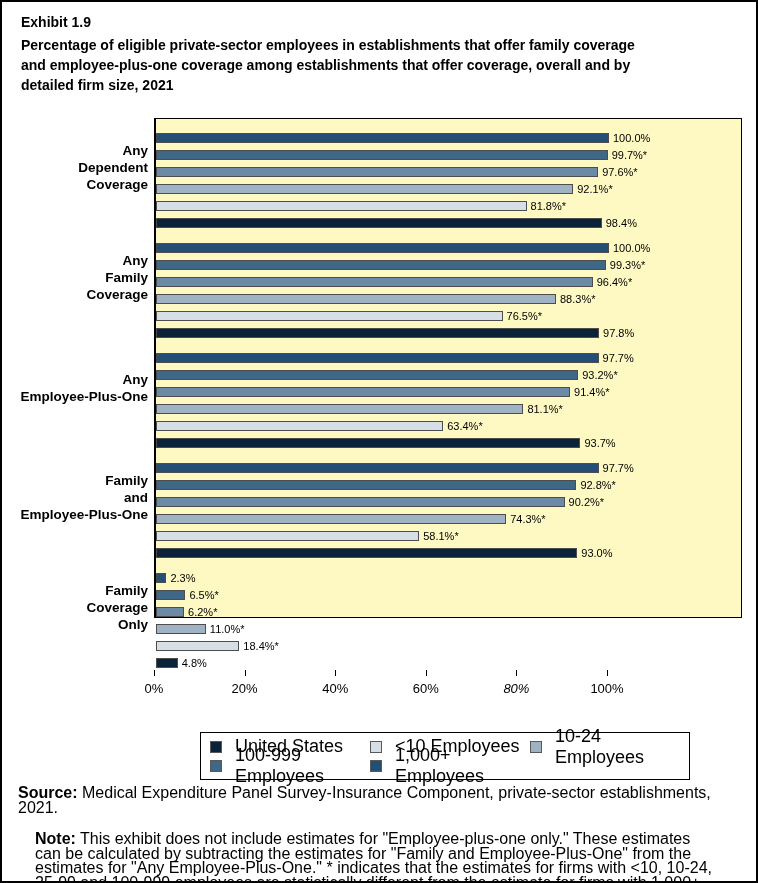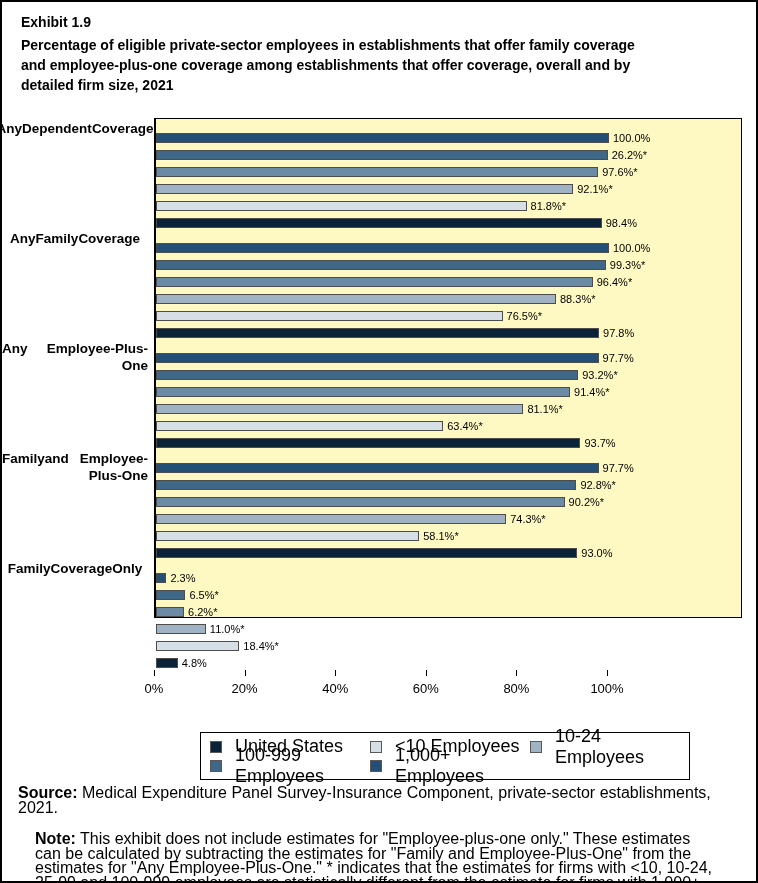--- a/index.html
+++ b/index.html
@@ -8,21 +8,21 @@
   .header{position:absolute;left:19px;top:10px;width:716px;font-weight:bold;font-size:14px;line-height:20px;}
   .exhibit-no{margin-bottom:3px;}
   .chart{position:absolute;left:0;top:104px;width:758px;height:606px;}
   .plot{position:absolute;left:152px;top:12px;width:588px;height:500px;box-sizing:border-box;
         border:1px solid #000;border-left-width:2px;background:#fef9c3;}
   .bar-group{position:absolute;left:0;width:100%;}
   .bar-row{height:10px;margin-bottom:7px;display:flex;align-items:center;}
   .bar{height:100%;box-sizing:border-box;border:1px solid #4d4d4d;flex:none;}
   .bar-label{font-size:11px;margin-left:4px;white-space:nowrap;line-height:10px;}
   .cat-labels{position:absolute;left:0;top:0;width:146px;height:564px;}
-  .cat-label{position:absolute;left:0;width:146px;height:95px;display:flex;
+  .cat-label{position:absolute;left:0;width:146px;height:95px;display:flex;flex-direction:column;
              justify-content:center;text-align:right;font-size:13.5px;font-weight:600;line-height:17px;}
   .x-axis{position:absolute;left:0;top:0;width:758px;height:606px;pointer-events:none;}
   .tick{position:absolute;top:564px;width:1px;height:6px;background:#000;}
   .tick-label{position:absolute;top:575px;width:64px;margin-left:-32px;text-align:center;
               font-size:13px;font-weight:500;}
   .legend{position:absolute;left:198px;top:730px;width:490px;box-sizing:border-box;border:1px solid #000;
           padding:5px 0 5px 9px;display:grid;grid-template-columns:160px 160px 1fr;row-gap:2px;}
   .legend-item{display:flex;align-items:center;font-size:18px;height:17px;}
   .legend-swatch{width:12px;height:12px;box-sizing:border-box;border:1px solid #595959;
                  margin-right:13px;flex:none;}
@@ -70,21 +70,21 @@
         </div>
       </div>
     <div class="plot">
         <div class="bar-group" style="top: 14px;">
           <div class="bar-row">
             <div class="bar" style="width: 453px; background: rgb(35, 79, 118);"></div>
             <span class="bar-label">100.0%</span>
           </div>
           <div class="bar-row">
             <div class="bar" style="width: 451.641px; background: rgb(63, 103, 135);"></div>
-            <span class="bar-label">26.2%*</span>
+            <span class="bar-label">99.7%*</span>
           </div>
           <div class="bar-row">
             <div class="bar" style="width: 442.128px; background: rgb(107, 138, 166);"></div>
             <span class="bar-label">97.6%*</span>
           </div>
           <div class="bar-row">
             <div class="bar" style="width: 417.213px; background: rgb(159, 179, 197);"></div>
             <span class="bar-label">92.1%*</span>
           </div>
           <div class="bar-row">
@@ -204,21 +204,21 @@
     <div class="x-axis">
         <div class="tick" style="left: 152px;"></div>
         <div class="tick-label" style="left: 152px;">0%</div>
         <div class="tick" style="left: 242.6px;"></div>
         <div class="tick-label" style="left: 242.6px;">20%</div>
         <div class="tick" style="left: 333.2px;"></div>
         <div class="tick-label" style="left: 333.2px;">40%</div>
         <div class="tick" style="left: 423.8px;"></div>
         <div class="tick-label" style="left: 423.8px;">60%</div>
         <div class="tick" style="left: 514.4px;"></div>
-        <div class="tick-label" style="left: 514.4px;">80%</div>
+        <div class="tick-label" style="left: 514.4px; font-style: italic;">80%</div>
         <div class="tick" style="left: 605px;"></div>
         <div class="tick-label" style="left: 605px;">100%</div>
       </div>
   </div>
 
   <div class="legend">
       <div class="legend-item">
         <span class="legend-swatch" style="background: rgb(11, 35, 56);"></span>
         <span>United States</span>
       </div>

